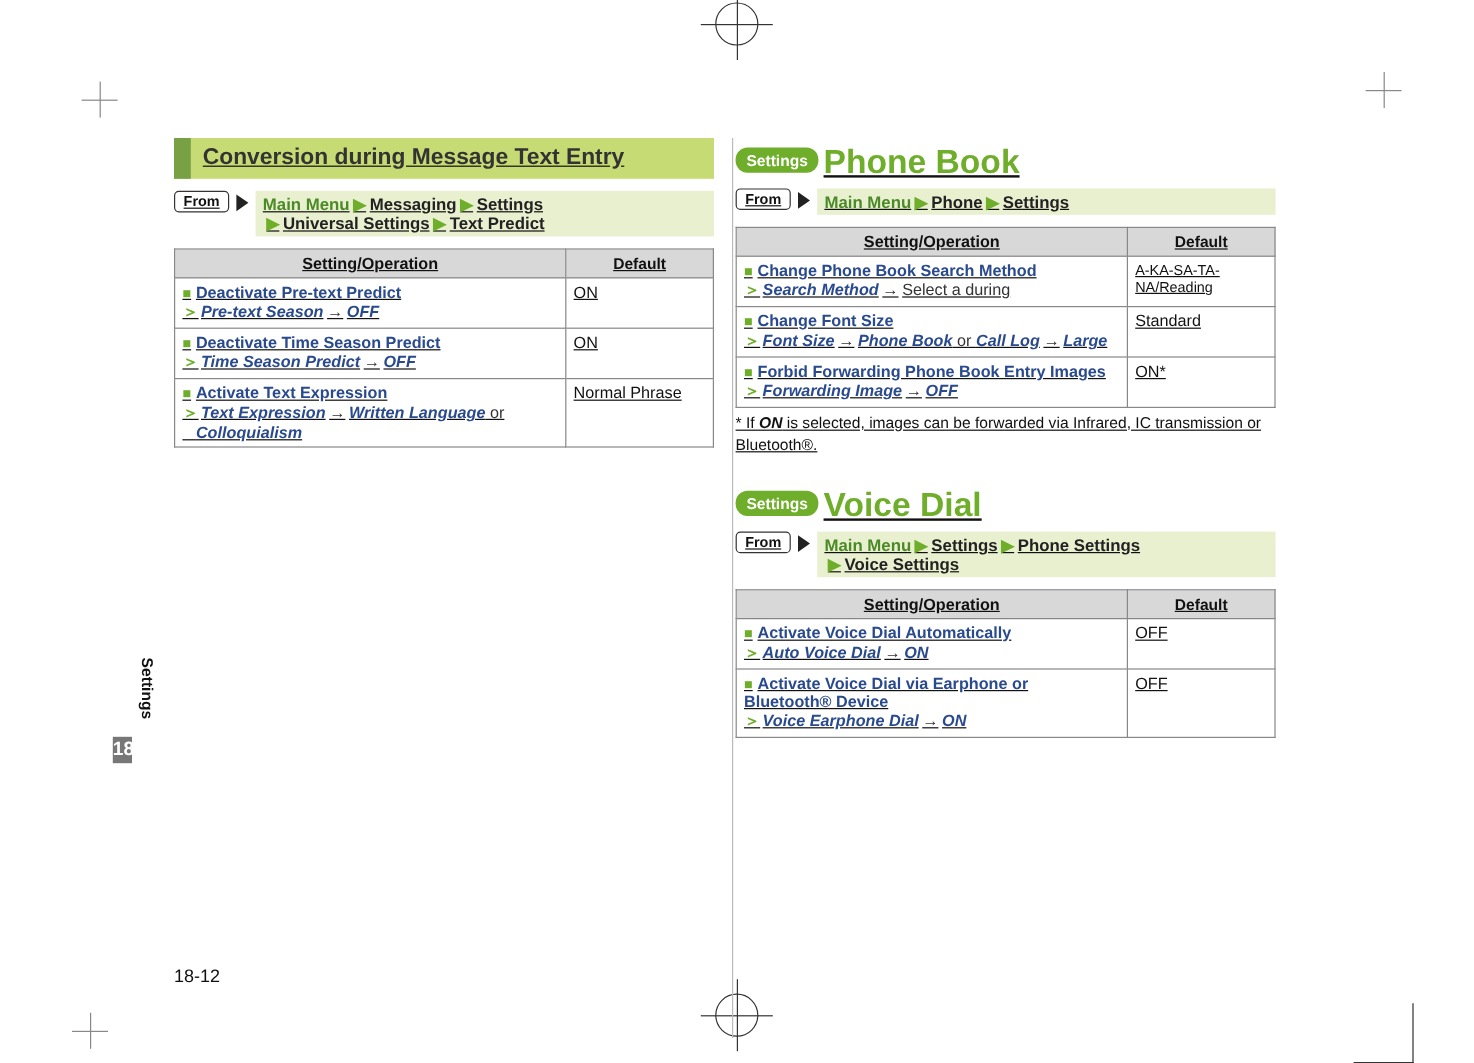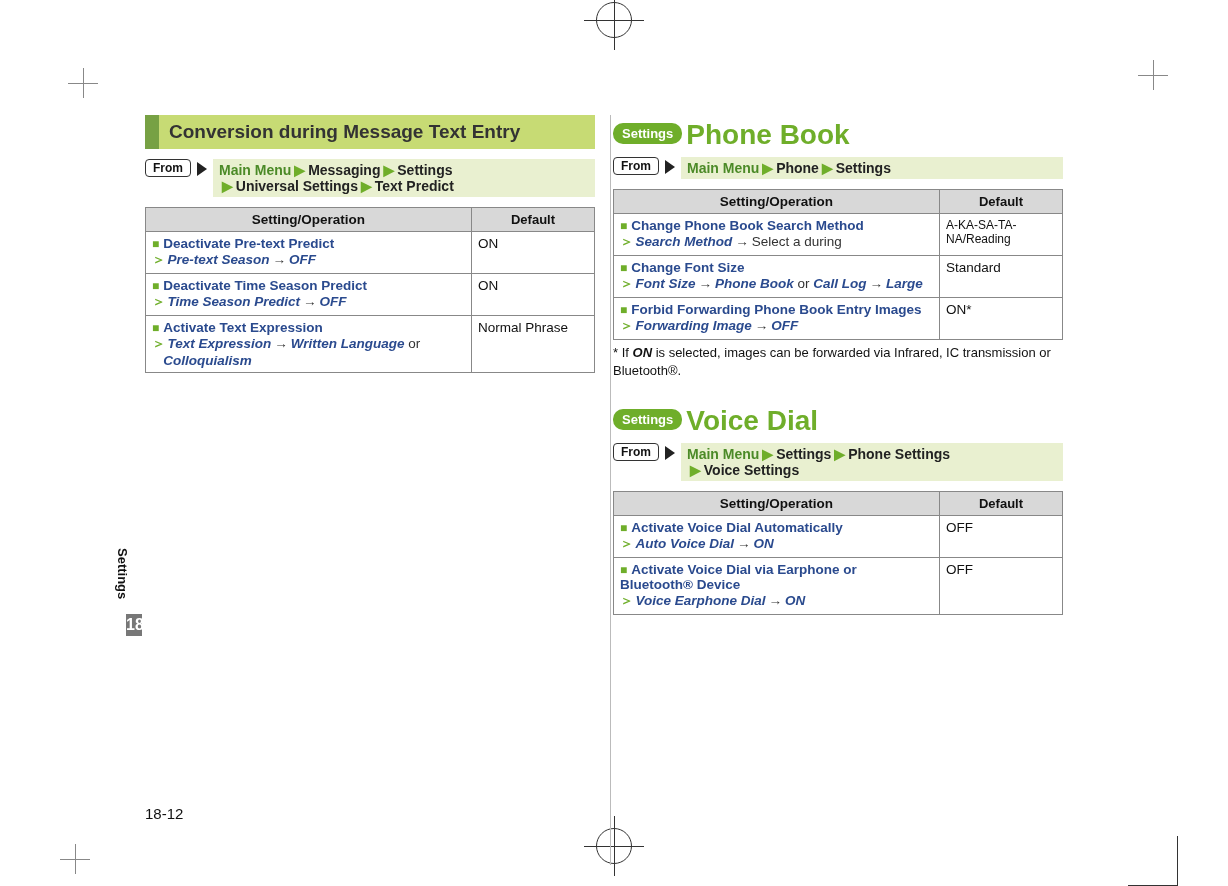--- a/index.html
+++ b/index.html
@@ -22,20 +22,21 @@
     position: absolute;
     top: 115px;
     left: 145px;
     width: 930px;
     display: flex;
     gap: 18px;
   }
   .col {
     width: 450px;
     position: relative;
+    text-decoration: underline;
   }
   .divider-v {
     position: absolute;
     top: 0;
     left: 50%;
     width: 0;
     height: 750px;
     border-left: 1px solid #bbb;
   }
 
@@ -66,21 +67,21 @@
   .side-tab {
     position: absolute;
     left: 115px;
     top: 548px;
     writing-mode: vertical-rl;
     font-weight: bold;
     font-size: 13px;
   }
   .side-num {
     position: absolute;
-    left: 126px;
+    left: 94px;
     top: 614px;
     width: 16px;
     background: #777;
     color: #fff;
     text-align: center;
     font-weight: bold;
     font-size: 16px;
     padding: 2px 0;
   }
   .page-num {

